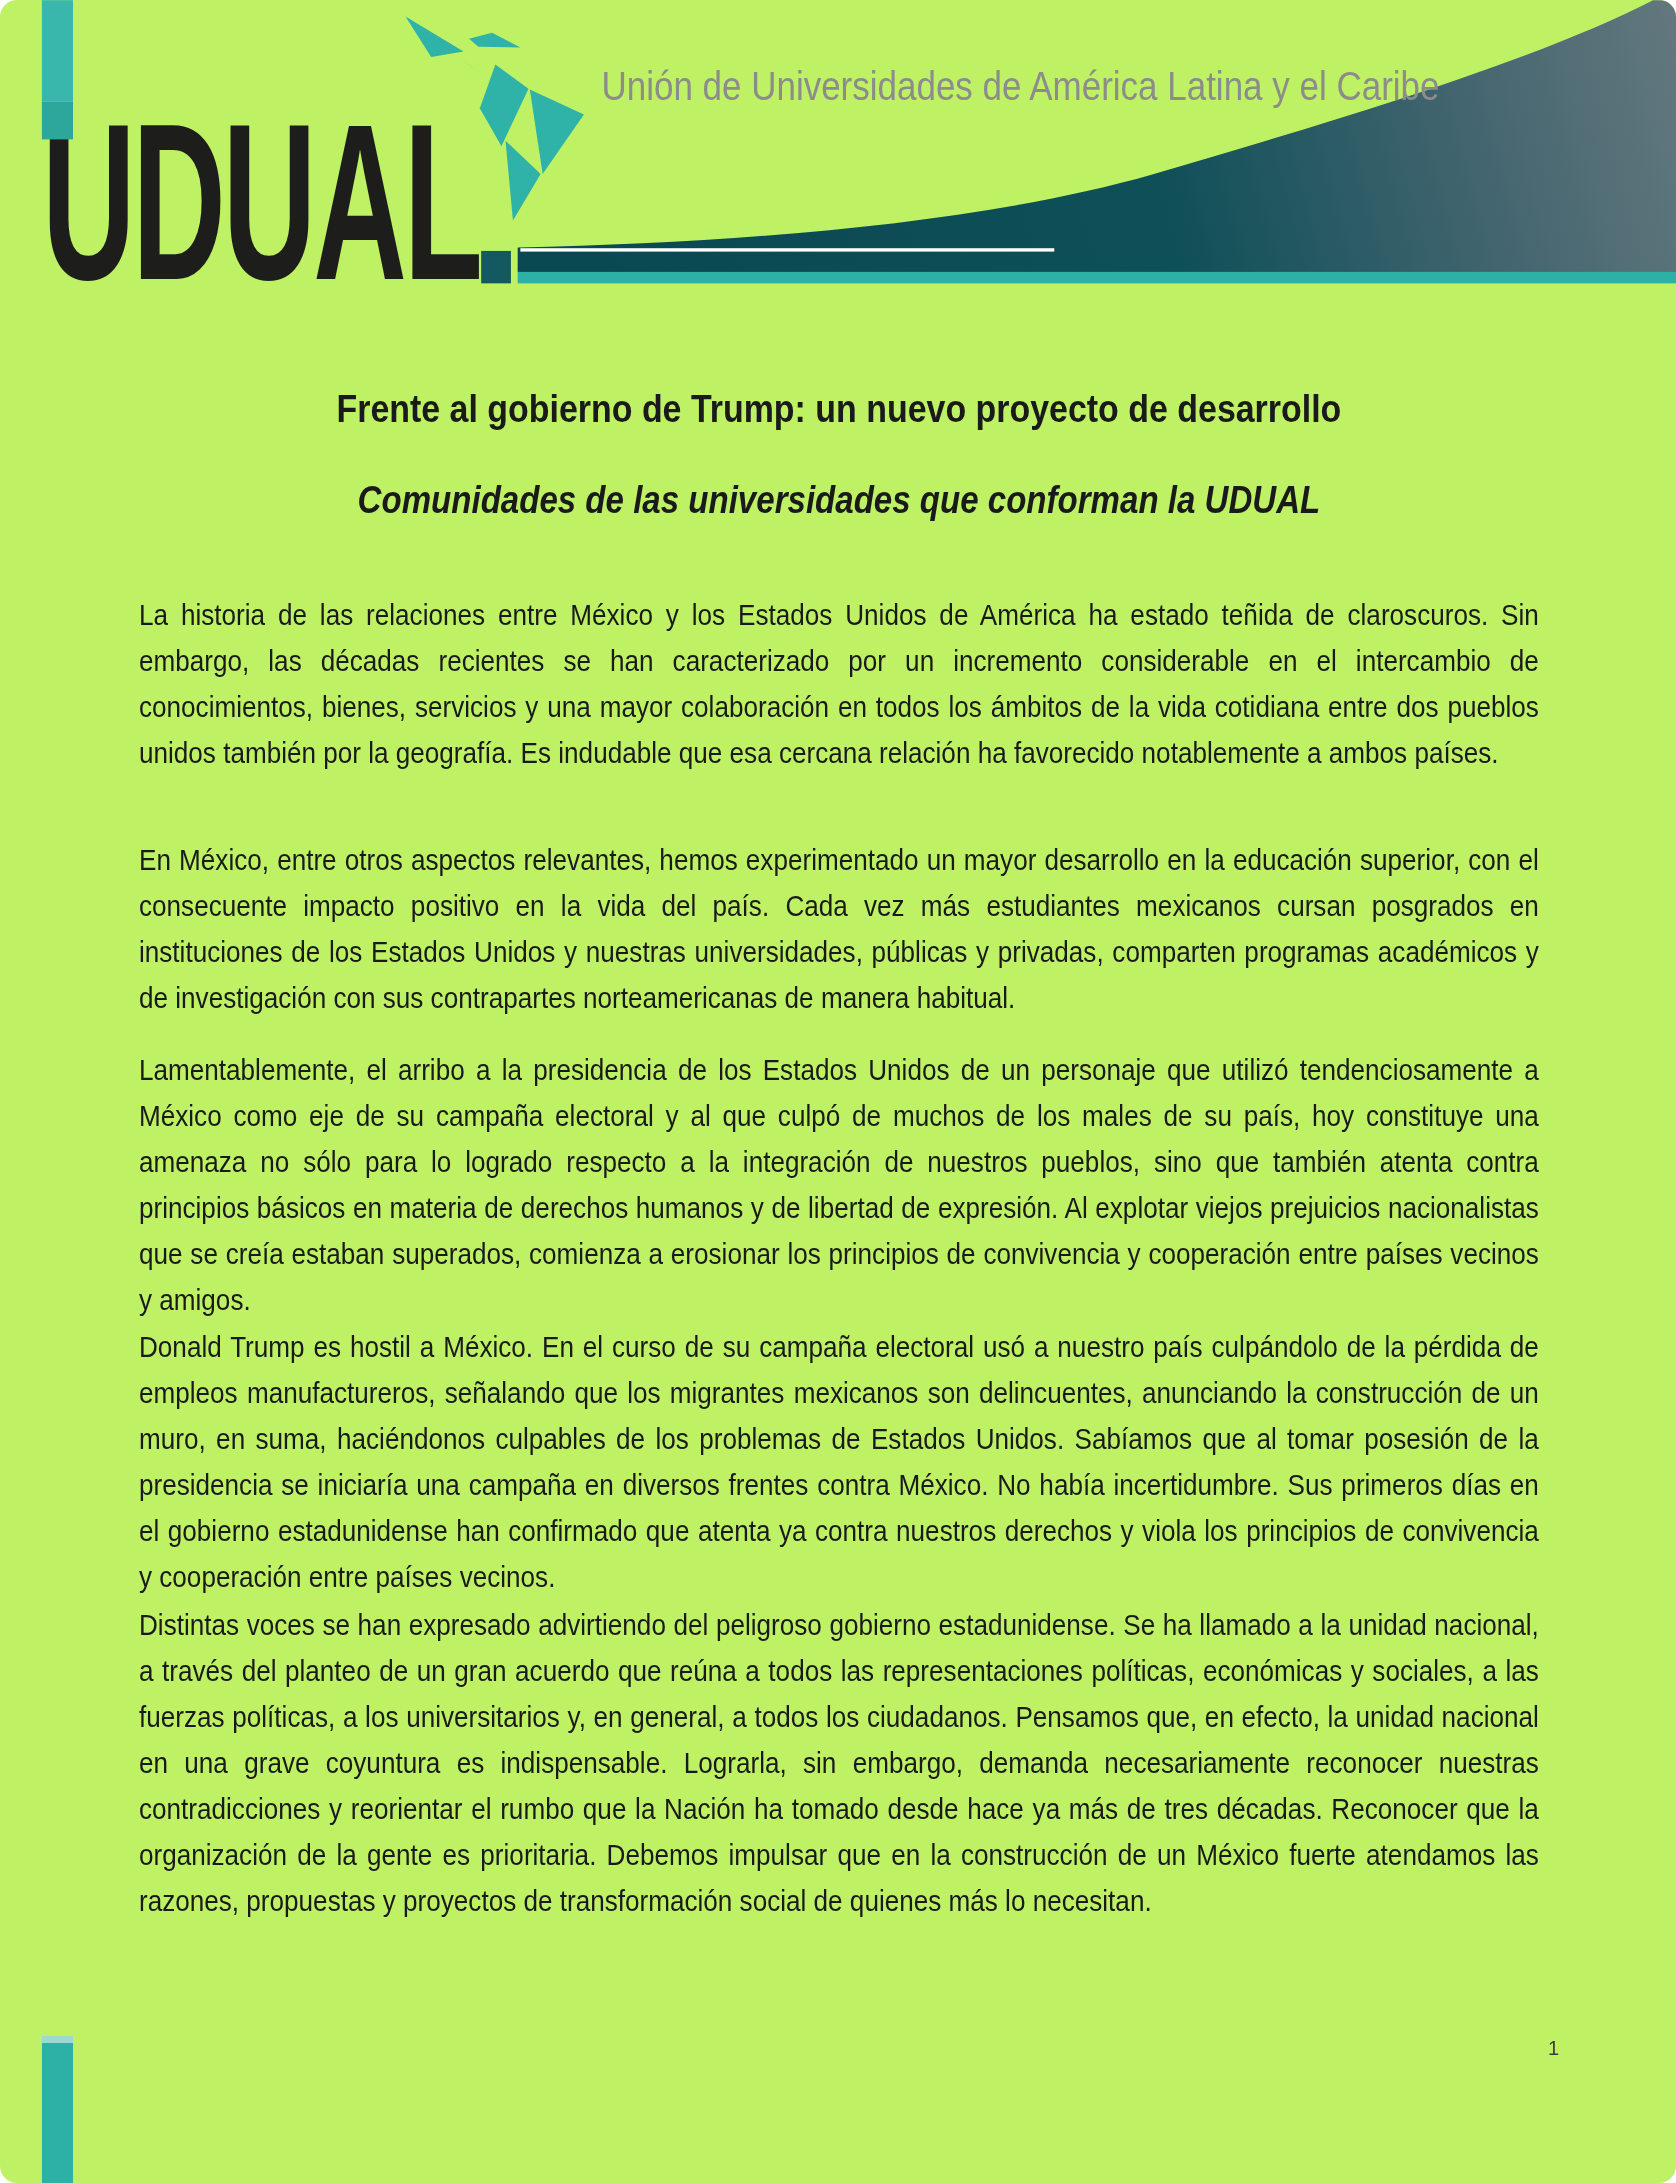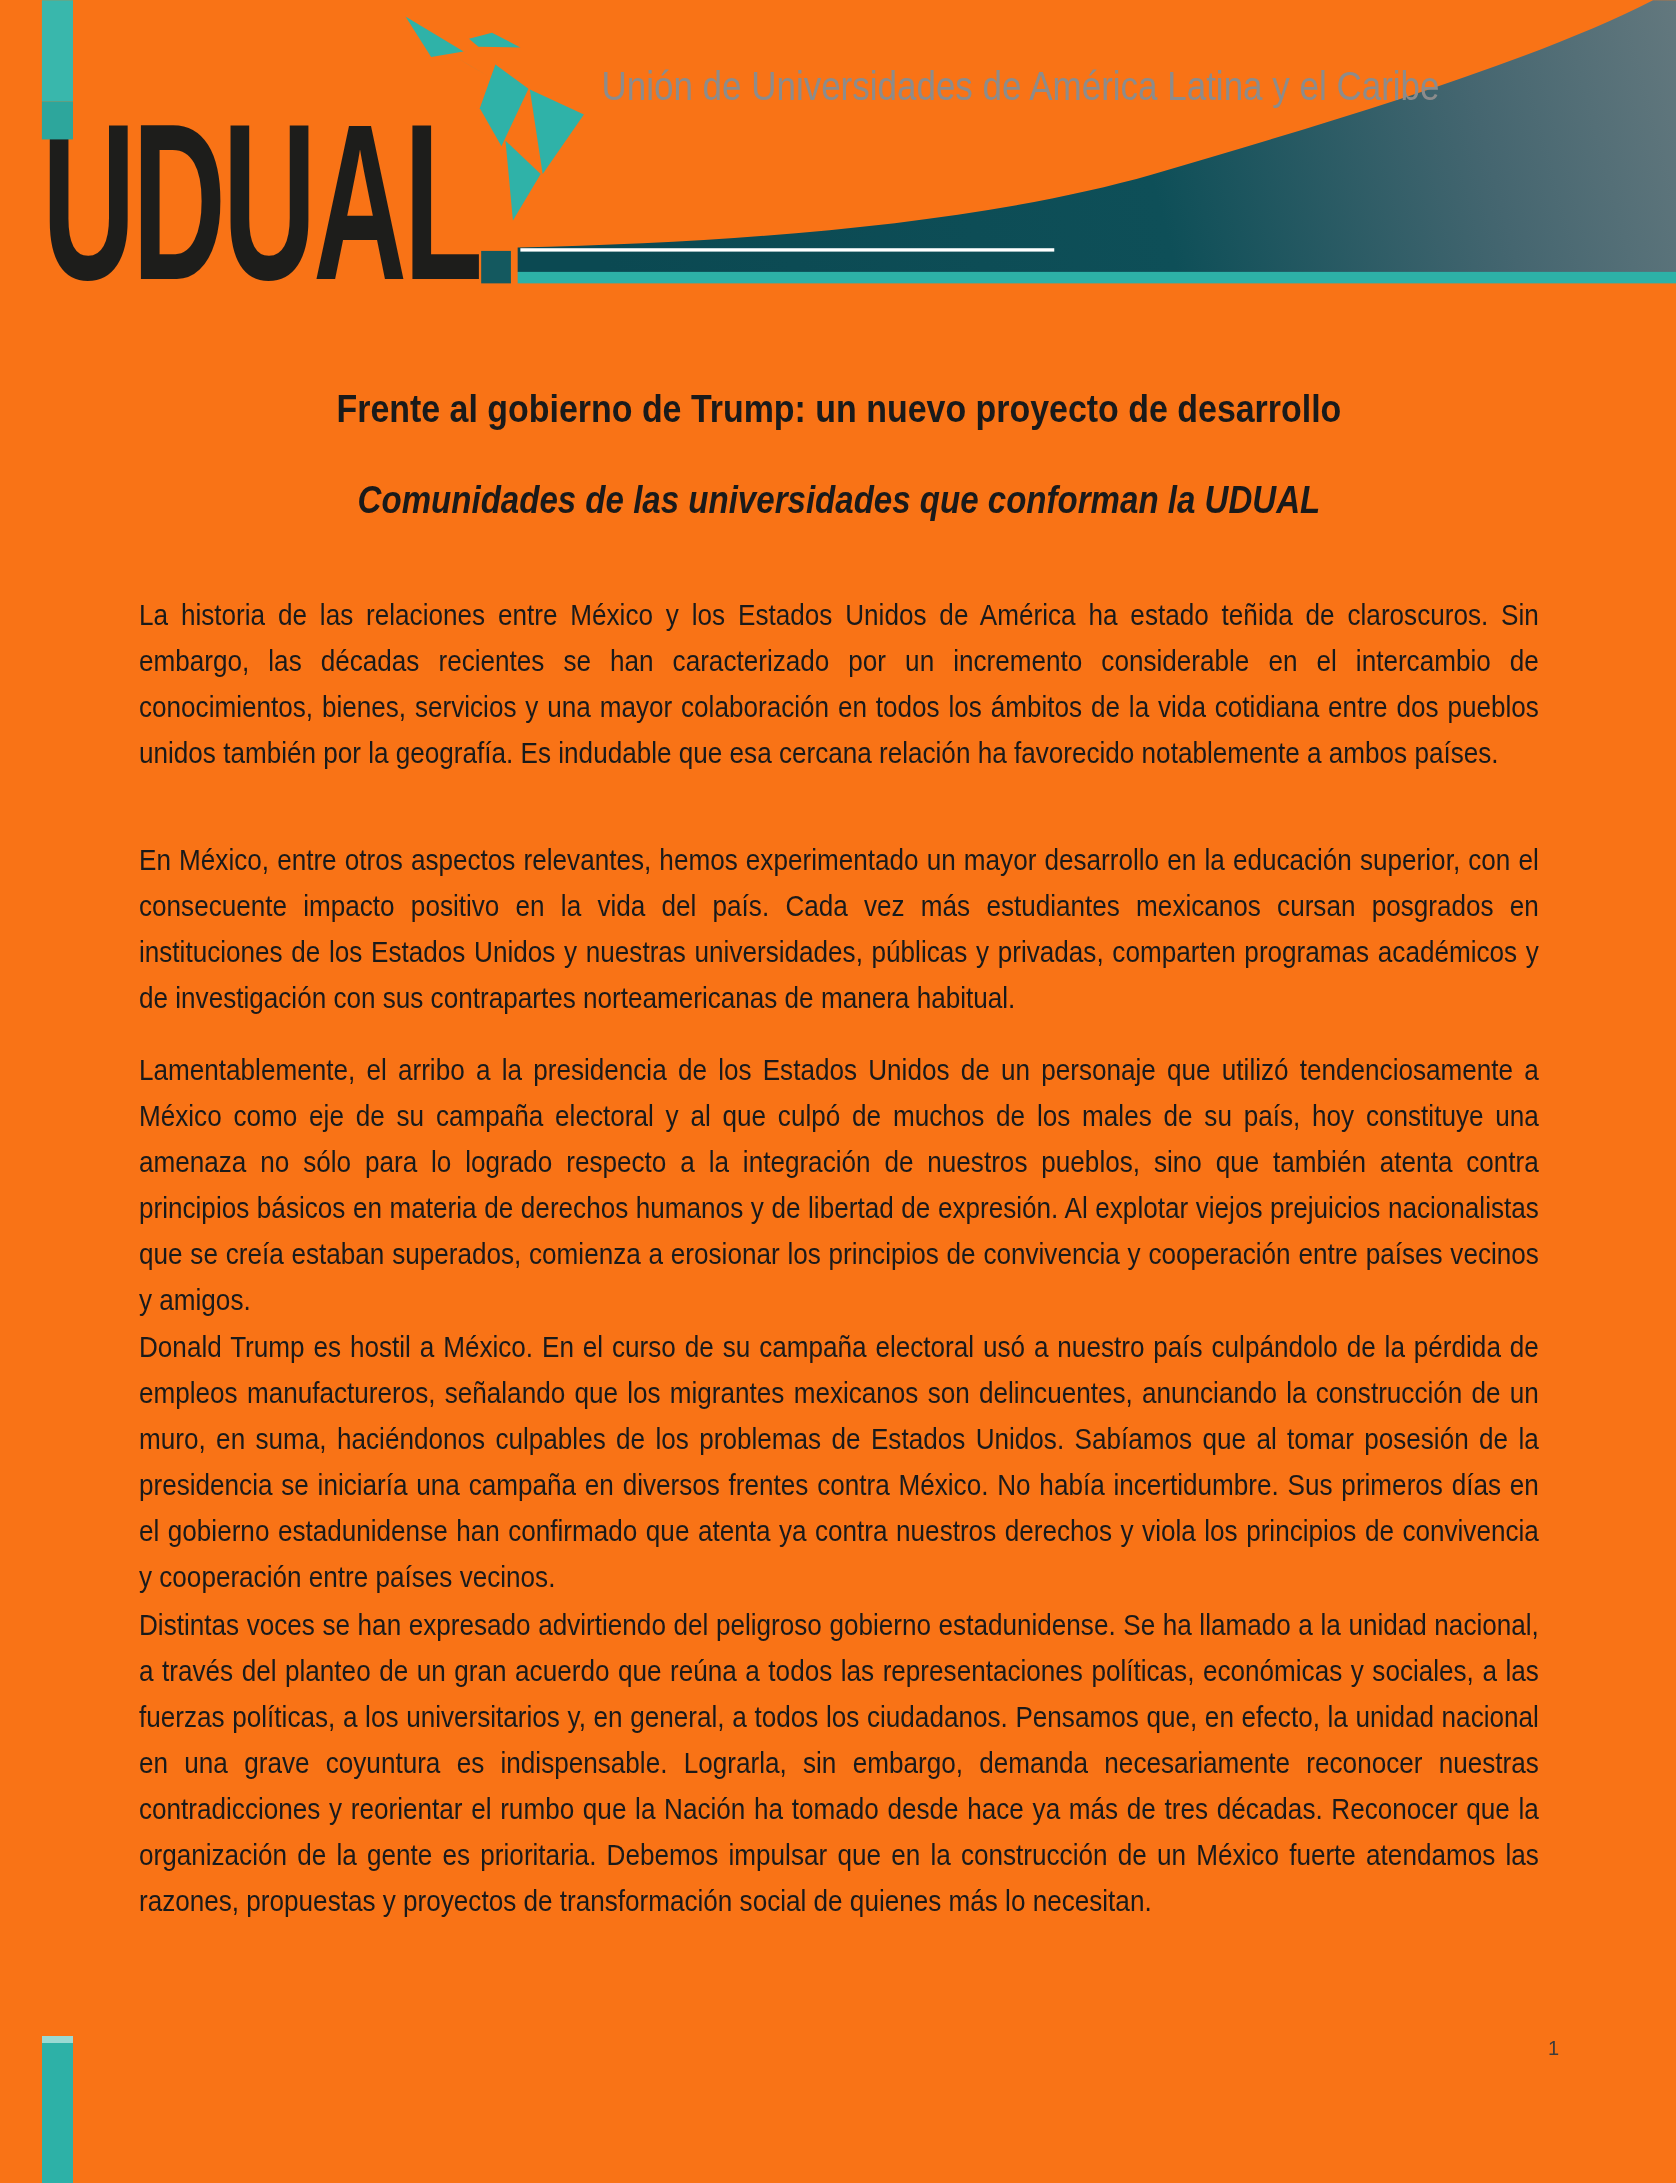--- a/index.html
+++ b/index.html
@@ -1,21 +1,22 @@
 <!DOCTYPE html>
 <html style="font-size:10.8px"><head>
 <meta charset="utf-8">
 <style>
   html,body { margin:0; padding:0; background:#ffffff; }
   .page {
     position:relative;
     width:1676px; height:2183px;
-    background:#f97316;
+    background:#bef264;
     font-family:"Liberation Sans", sans-serif;
     overflow:hidden;
+    border-radius:17px;
   }
   .header-svg { position:absolute; left:0; top:0; }
   .content {
     position:absolute; left:139px; top:0;
     width:1609px;
     transform:scaleX(0.87);
     transform-origin:0 0;
     color:#1a1a1a;
   }
   .doc-title {

